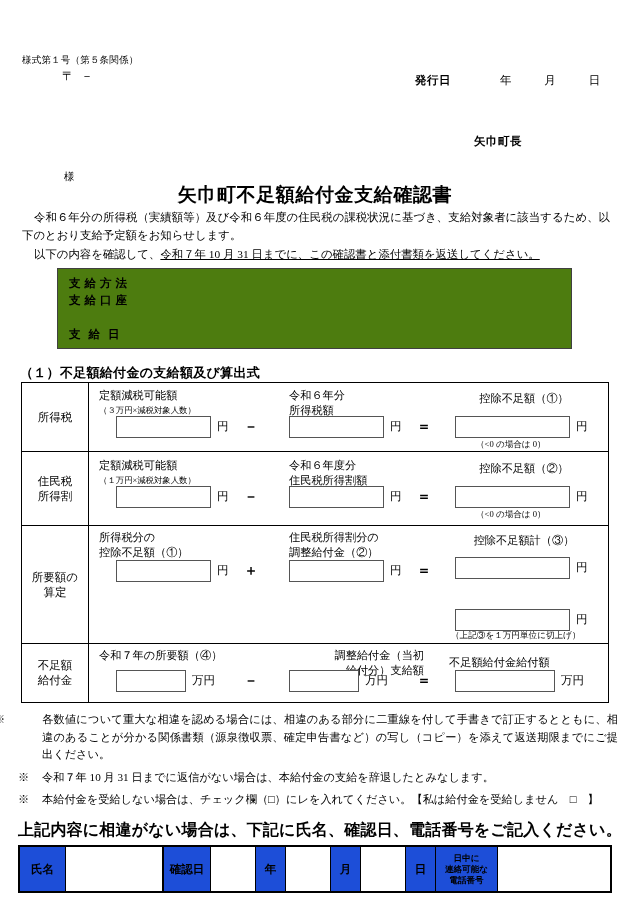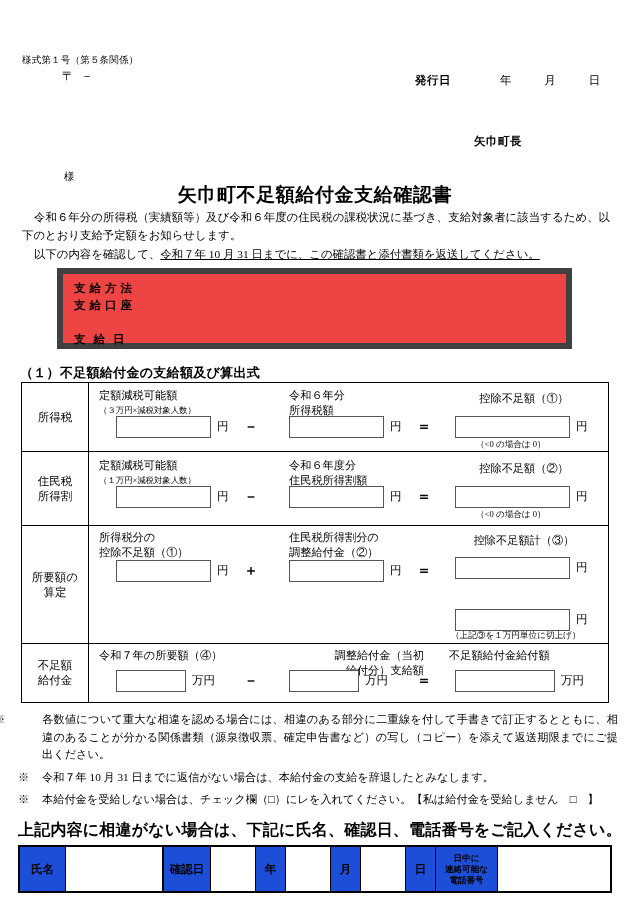--- a/index.html
+++ b/index.html
@@ -91,23 +91,23 @@
     line-height: 17.5px;
     text-indent: 12px;
     white-space: nowrap;
   }
   #intro-2 .ul { text-decoration: underline; }
 
   
   #payment-box {
     left: 57px; top: 229px;
     width: 515px; height: 81px;
-    border: 6px solid #404040;
-    box-sizing: border-box;
-    background: #ef4444;
+    border: 1px solid #404040;
+    box-sizing: border-box;
+    background: #4d7c0f;
   }
   #payment-box .pay-label {
     position: absolute;
     left: 11px;
     font-size: 11.5px;
     font-weight: bold;
     white-space: nowrap;
   }
   #pay-method { top: 7px;  letter-spacing: 4px; }
   #pay-account { top: 24px; letter-spacing: 4px; }
@@ -382,21 +382,21 @@
         <div class="box-input" style="left:27px; top:26px; width:70px;"></div>
         <div class="unit mincho" style="left:103px; top:29px;">万円</div>
         <div class="op mincho" style="left:155px; top:28px;">－</div>
 
         <div class="cell-label-c mincho" style="left:200px; top:4px; width:135px; text-align:right; white-space:pre-line;">調整給付金（当初
 給付分）支給額</div>
         <div class="box-input" style="left:200px; top:26px; width:70px;"></div>
         <div class="unit mincho" style="left:276px; top:29px;">万円</div>
         <div class="op mincho" style="left:328px; top:28px;">＝</div>
 
-        <div class="cell-label mincho" style="left:360px; top:4px;">不足額給付金給付額</div>
+        <div class="cell-label mincho" style="left:360px; top:12px;font-family:Liberation Mono, monospace;">不足額給付金給付額</div>
         <div class="box-input" style="left:366px; top:26px; width:100px;"></div>
         <div class="unit mincho" style="left:472px; top:29px;">万円</div>
       </div>
     </div>
   </div>
 
   <div class="note mincho" id="note-1">
     <span class="hang">
       <span class="note-mark">※</span><span>各数値について重大な相違を認める場合には、相違のある部分に二重線を付して手書きで訂正するとともに、相違のあることが分かる関係書類（源泉徴収票、確定申告書など）の写し（コピー）を添えて返送期限までにご提出ください。</span>
     </span>

